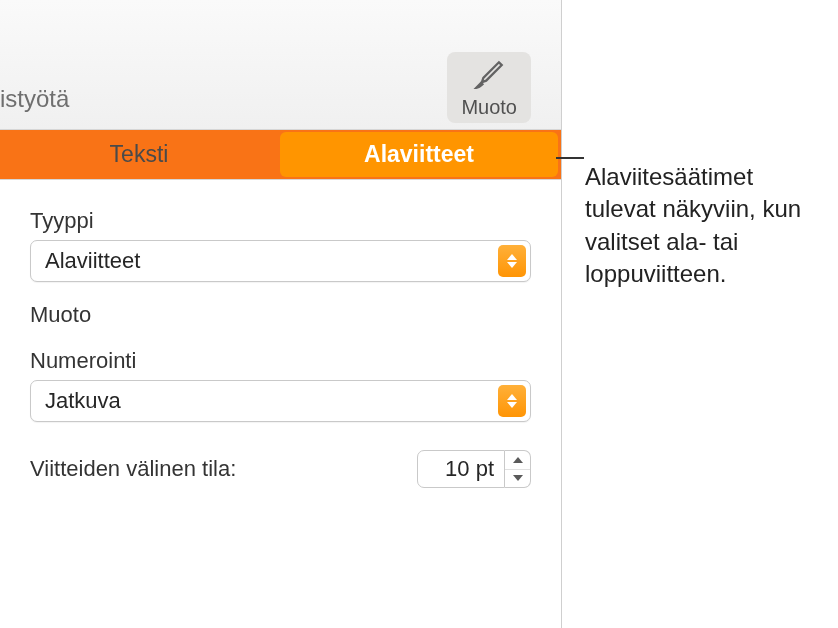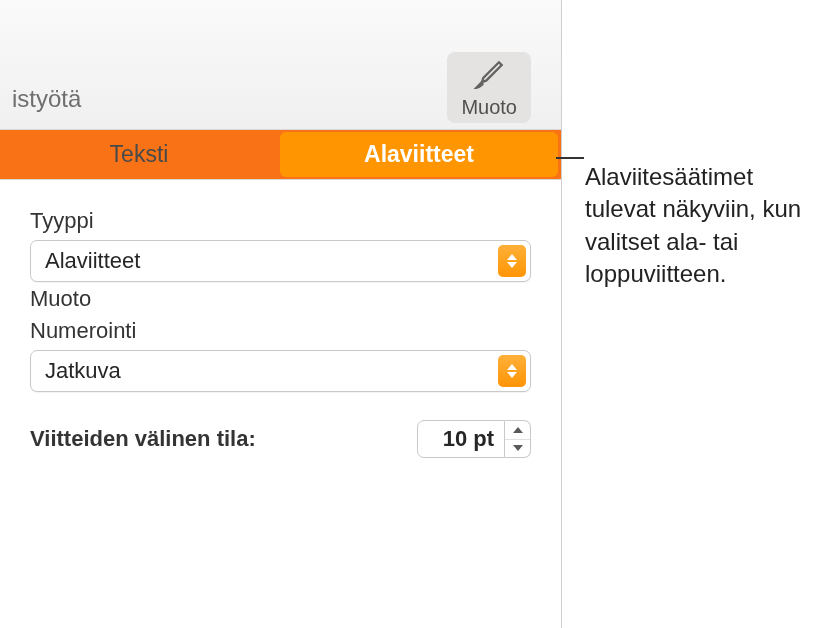--- a/index.html
+++ b/index.html
@@ -25,21 +25,21 @@
     background: linear-gradient(#fafafa, #f0f0f0);
     border-bottom: 1px solid #d6d6d6;
     display: flex;
     align-items: flex-end;
     justify-content: flex-start;
     padding-left: 0;
     position: relative;
   }
   .toolbar-left-text {
     position: absolute;
-    left: 12px;
+    left: 0;
     bottom: 16px;
     font-size: 24px;
     color: #6f6f6f;
   }
   .toolbar-buttons {
     position: absolute;
     right: 30px;
     bottom: 6px;
     display: flex;
     gap: 30px;
@@ -78,21 +78,21 @@
     background: #ff9500;
     color: #fff;
     font-weight: 600;
     border-radius: 6px;
     margin: 2px 3px 2px 2px;
   }
   
   .content {
     padding: 28px 30px 0 30px;
   }
-  .field-group { margin-bottom: 4px; }
+  .field-group { margin-bottom: 20px; }
   .field-label {
     font-size: 22px;
     color: #343434;
     margin-bottom: 6px;
     display: block;
   }
   .dropdown {
     width: 100%;
     height: 42px;
     border: 1px solid #c9c9c9;
@@ -125,21 +125,20 @@
     border-left: 5px solid transparent;
     border-right: 5px solid transparent;
   }
   .dropdown-arrows::before { border-bottom: 6px solid #fff; }
   .dropdown-arrows::after { border-top: 6px solid #fff; }
   
   .spacing-row {
     display: flex;
     align-items: center;
     margin-top: 28px;
-    font-weight: bold;
   }
   .spacing-label {
     font-size: 22px;
     color: #343434;
     flex: 1;
   }
   .spacing-value-box {
     width: 88px;
     height: 38px;
     border: 1px solid #c9c9c9;

